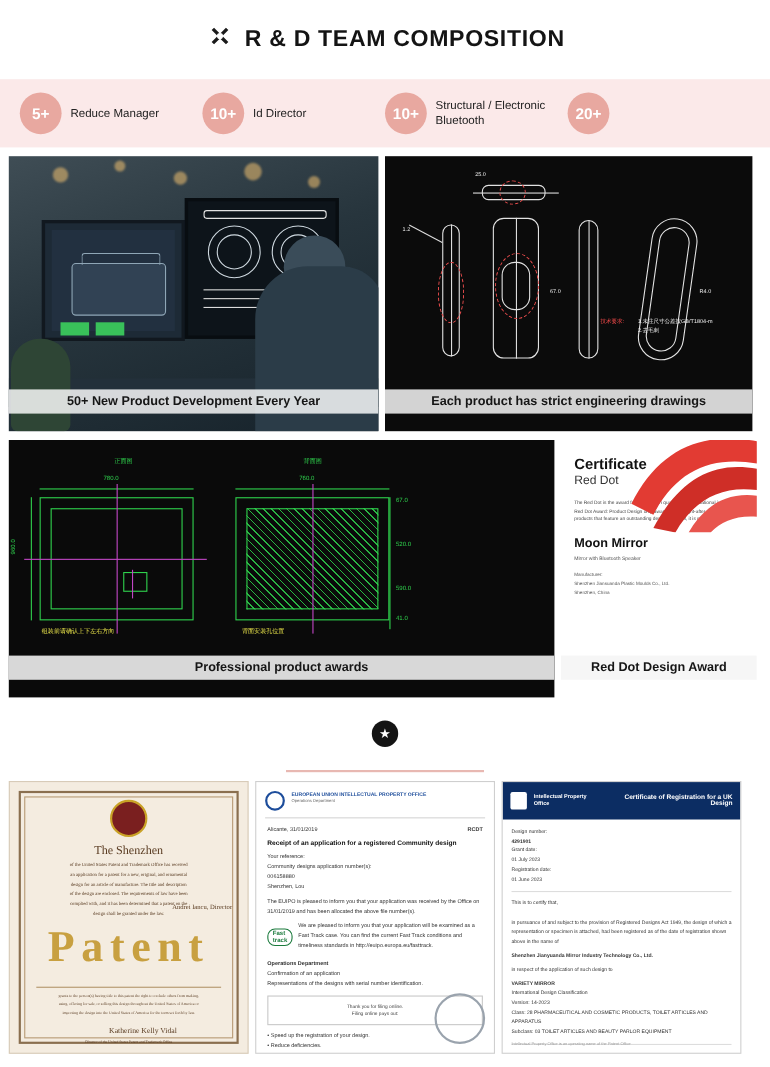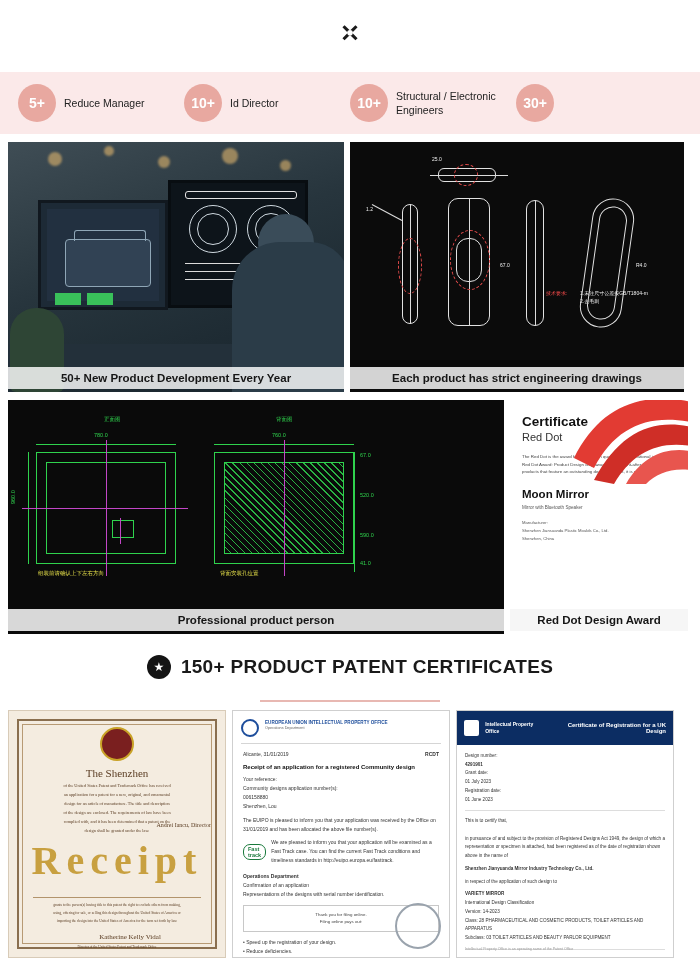--- a/index.html
+++ b/index.html
@@ -65,21 +65,21 @@
     max-width: 105px;
   }
 
   
   .grid { padding: 0 8px; }
   .row { display: flex; gap: 6px; margin-top: 8px; }
 
   .card { position: relative; overflow: hidden; }
   .caption {
     position: absolute;
-    left: 0; right: 0; bottom: 3px;
+    left: 0; right: 0; bottom: 16px;
     background: rgba(255,255,255,0.82);
     text-align: center;
     font-size: 11.5px;
     font-weight: bold;
     color: #161616;
     padding: 5px 4px;
   }
   .caption.dark {
     background: rgba(245,245,245,0.88);
   }
@@ -249,37 +249,38 @@
 </head>
 <body>
 
 <div class="header">
   <span class="header-icon">
     <svg width="26" height="26" viewBox="0 0 24 24">
       <path d="M7 2 L12 7 L17 2 L19 4 L14 9 L19 14 L17 16 L12 11 L7 16 L5 14 L10 9 L5 4 Z" fill="#1a1a1a"></path>
       <circle cx="12" cy="9" r="2.6" fill="#fff"></circle>
     </svg>
   </span>
+  <span class="header-title">R &amp; D TEAM COMPOSITION</span>
 </div>
 
 <div class="stats-band">
   <div class="stat">
     <div class="stat-num">5+</div>
     <div class="stat-label">Reduce Manager</div>
   </div>
   <div class="stat">
     <div class="stat-num">10+</div>
     <div class="stat-label">Id Director</div>
   </div>
   <div class="stat">
     <div class="stat-num">10+</div>
-    <div class="stat-label">Structural / Electronic Engineers</div>
+    <div class="stat-label">Structural / Electronic Bluetooth</div>
   </div>
   <div class="stat">
-    <div class="stat-num">30+</div>
+    <div class="stat-num">20+</div>
   </div>
 </div>
 
 <div class="grid">
 
   <div class="row">
 
     <div class="card photo-cad">
       <div class="bokeh" style="left:40px;top:10px;width:14px;height:14px;"></div>
       <div class="bokeh" style="left:96px;top:4px;width:10px;height:10px;"></div>
@@ -373,21 +374,21 @@
       <div class="gtxt" style="left:352px;top:52px;">67.0</div>
       <div class="gtxt" style="left:352px;top:92px;">520.0</div>
       <div class="gtxt" style="left:352px;top:132px;">590.0</div>
       <div class="gtxt" style="left:352px;top:160px;">41.0</div>
       <div class="gtxt y" style="left:212px;top:170px;">背面安装孔位置</div>
       <div class="gl" style="left:346px;top:52px;width:1px;height:120px;"></div>
 
       <div class="g" style="left:104px;top:120px;width:22px;height:18px;"></div>
       <div class="gmag" style="left:112px;top:118px;width:1px;height:26px;"></div>
 
-      <div class="caption dark">Professional product person</div>
+      <div class="caption dark">Professional product awards</div>
     </div>
 
     <div class="card cert-card">
       <div class="cert-ribbon">
         <svg width="150" height="96" viewBox="0 0 150 96">
           <path d="M10 70 C 40 10, 90 0, 150 20 L150 40 C 95 22, 55 32, 30 80 Z" fill="#e23b33"></path>
           <path d="M30 92 C 60 36, 100 26, 150 46 L150 64 C 105 48, 72 58, 50 96 Z" fill="#cf2e27"></path>
           <path d="M62 96 C 82 62, 112 54, 150 70 L150 88 C 118 76, 96 82, 82 96 Z" fill="#e8554e"></path>
         </svg>
       </div>
@@ -401,39 +402,38 @@
         <div class="cert-maker" style="margin-top:1px;white-space:pre-line;">Shenzhen Jiansuanda Plastic Moulds Co., Ltd.
 Shenzhen, China</div>
       </div>
       <div class="caption dark">Red Dot Design Award</div>
     </div>
   </div>
 </div>
 
 <div class="patent-header">
   <span class="badge-icon">★</span>
-  <span class="patent-title">150+ PRODUCT PATENT CERTIFICATES</span>
 </div>
 <div class="divider-bar"></div>
 
 <div class="patent-row">
 
   <div class="pat-doc p1">
     <div class="p1-frame"></div>
     <div class="p1-frame2"></div>
     <div class="p1-seal"></div>
     <div class="p1-script" style="top:56px;font-size:11px;">The Shenzhen</div>
     <div class="p1-script" style="top:72px;font-size:4.3px;">of the United States Patent and Trademark Office has received</div>
     <div class="p1-script" style="top:81px;font-size:4.3px;">an application for a patent for a new, original, and ornamental</div>
     <div class="p1-script" style="top:90px;font-size:4.3px;">design for an article of manufacture. The title and description</div>
     <div class="p1-script" style="top:99px;font-size:4.3px;">of the design are enclosed. The requirements of law have been</div>
     <div class="p1-script" style="top:108px;font-size:4.3px;">complied with, and it has been determined that a patent on the</div>
     <div class="p1-script" style="top:117px;font-size:4.3px;">design shall be granted under the law.</div>
     <div class="p1-script" style="top:111px;font-size:6px;right:14px;text-align:right;">Andrei Iancu, Director</div>
-    <div class="p1-big">Receipt</div>
+    <div class="p1-big">Patent</div>
     <div class="p1-line" style="left:24px;right:24px;top:186px;"></div>
     <div class="p1-script" style="top:192px;font-size:3.6px;">grants to the person(s) having title to this patent the right to exclude others from making,</div>
     <div class="p1-script" style="top:200px;font-size:3.6px;">using, offering for sale, or selling this design throughout the United States of America or</div>
     <div class="p1-script" style="top:208px;font-size:3.6px;">importing the design into the United States of America for the term set forth by law.</div>
     <div class="p1-script" style="top:222px;font-size:7px;padding-left:26px;">Katherine Kelly Vidal</div>
     <div class="p1-script" style="top:234px;font-size:3.4px;">Director of the United States Patent and Trademark Office</div>
   </div>
 
   <div class="pat-doc p2">
     <div class="p2-head">

